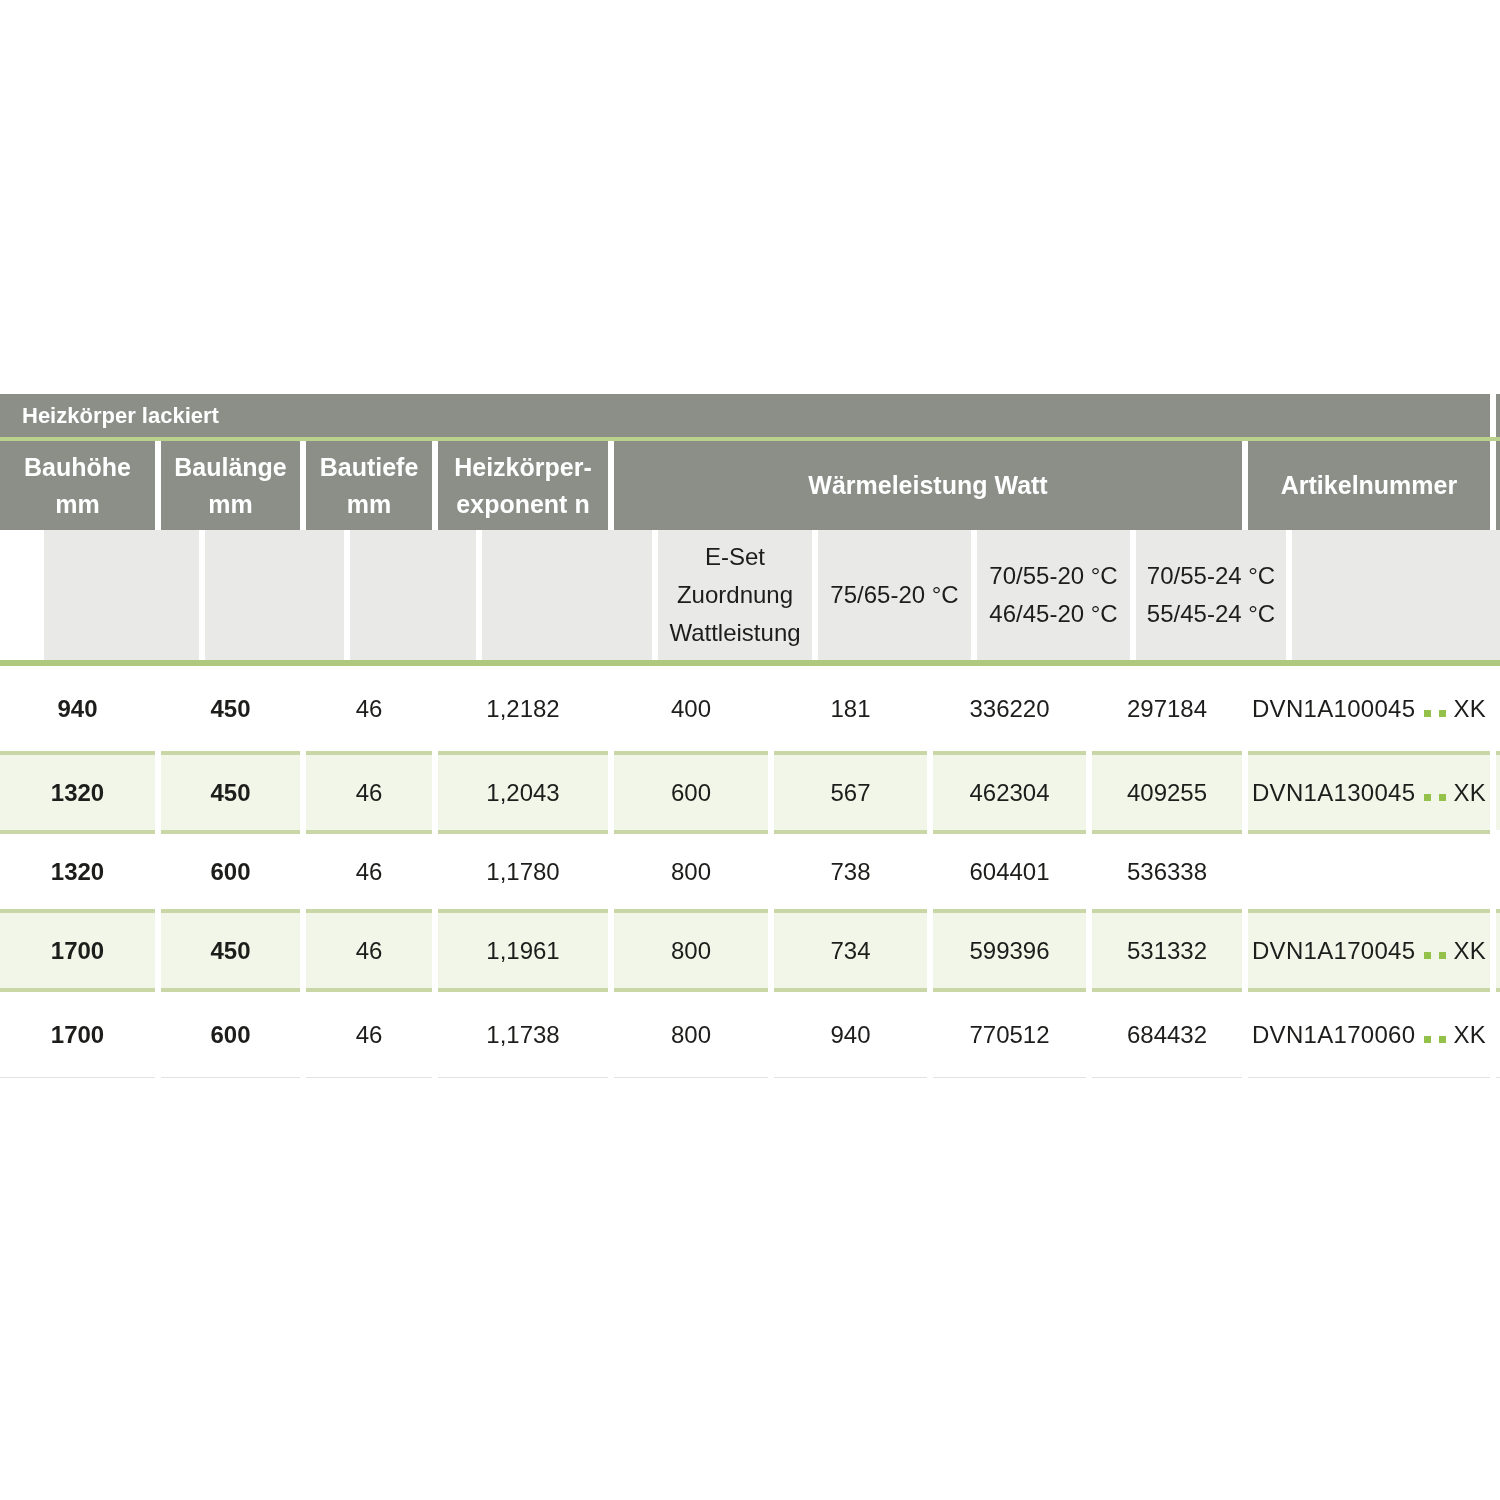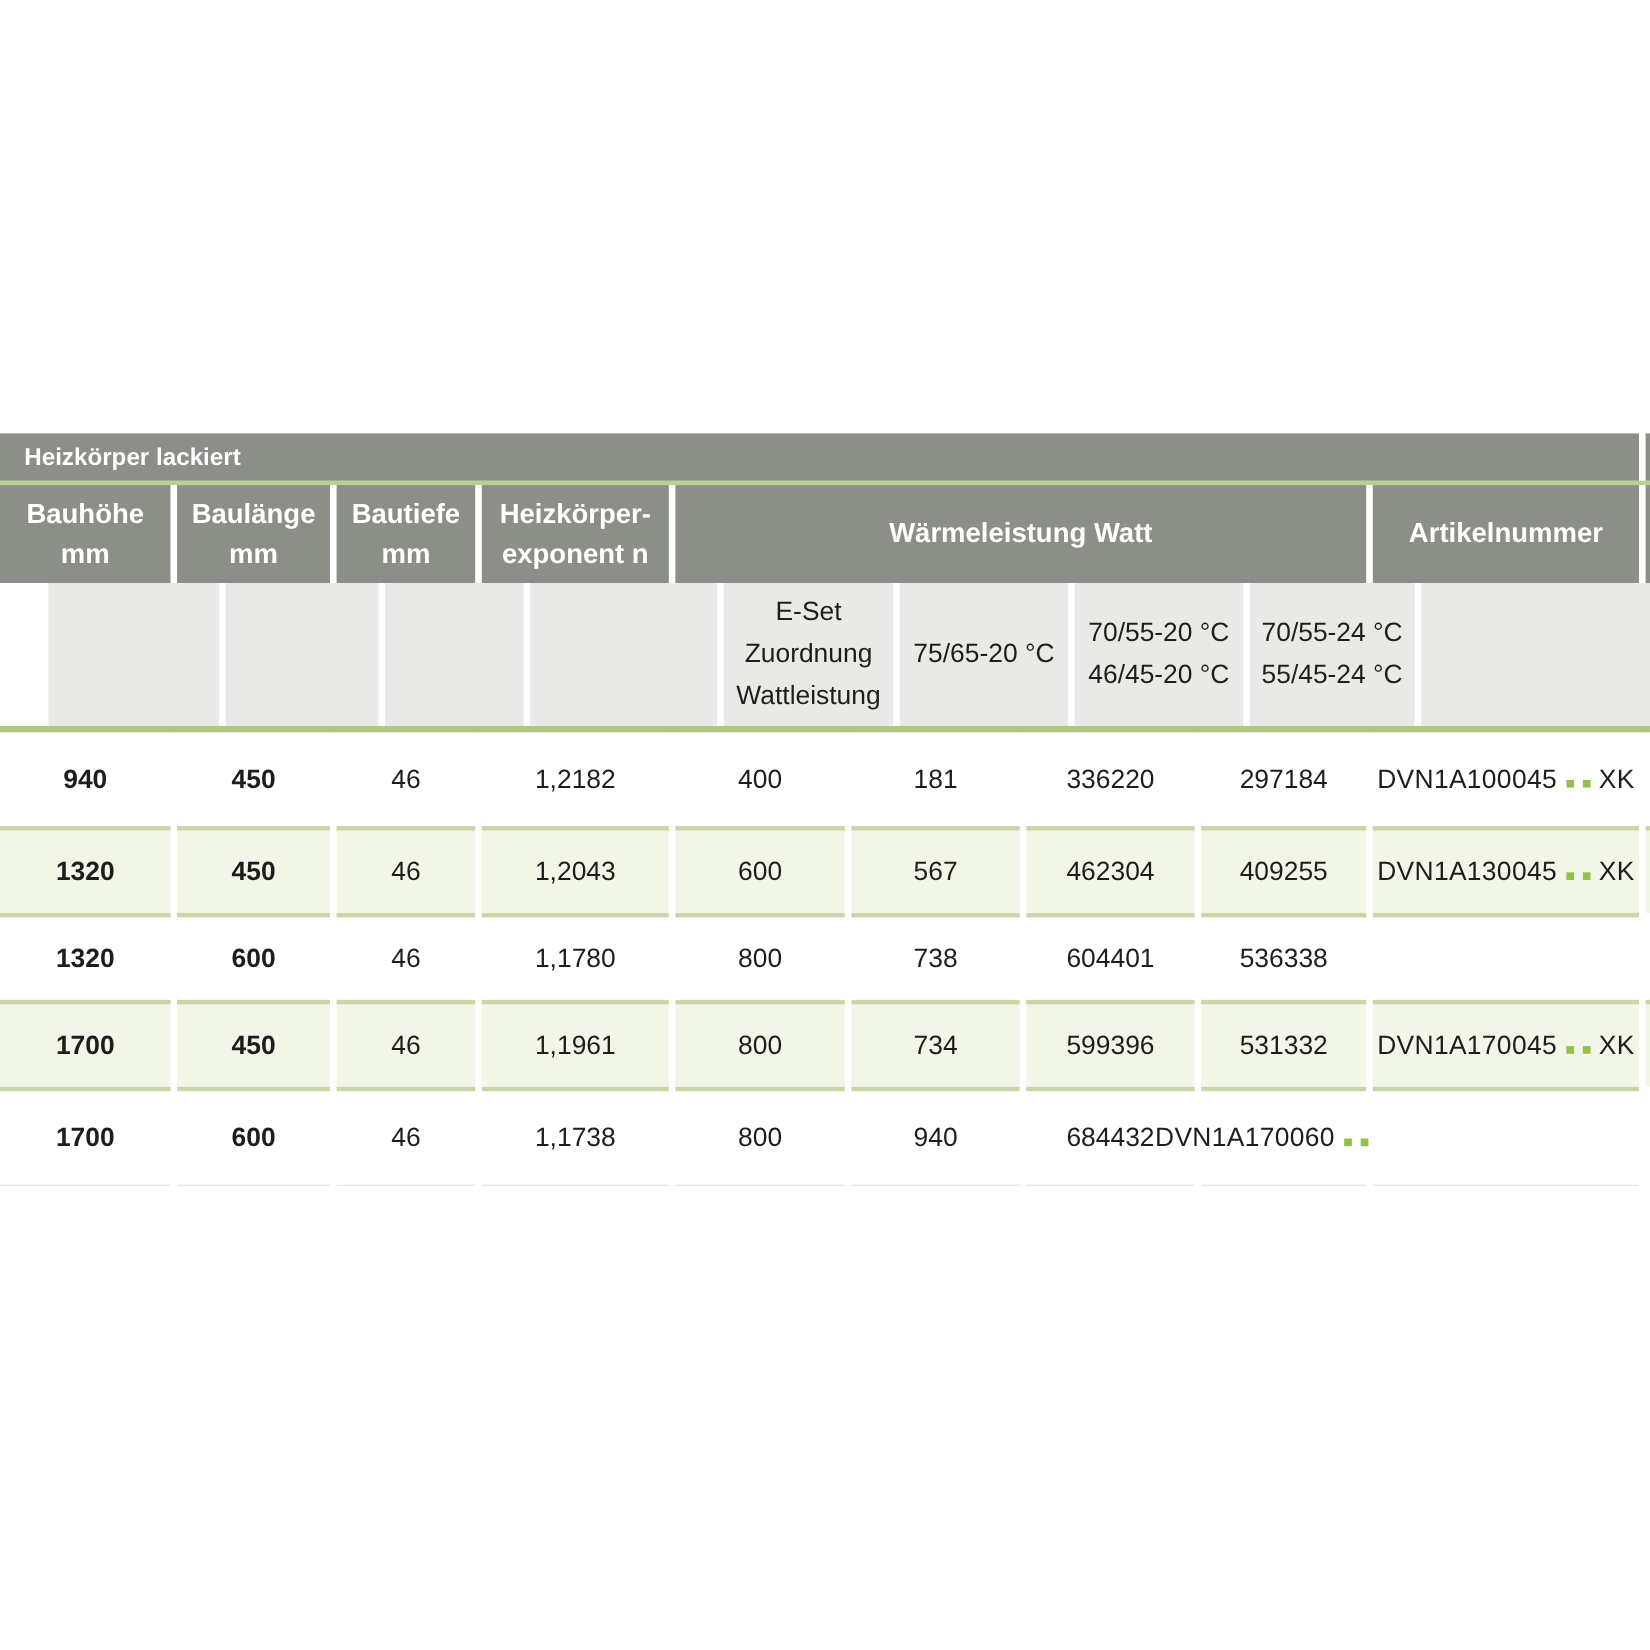--- a/index.html
+++ b/index.html
@@ -238,20 +238,24 @@
     </div>
 
     <div class="grid data-row">
       <div class="cell num-bold">1700</div>
       <div class="cell num-bold">600</div>
       <div class="cell">46</div>
       <div class="cell">1,1738</div>
       <div class="cell">800</div>
       <div class="cell">940</div>
       <div class="cell two-line">
+        <span>770</span>
+        <span>512</span>
+      </div>
+      <div class="cell two-line">
         <span>684</span>
         <span>432</span>
       </div>
       <div class="cell">
         <span class="art-line"><span>DVN1A170060</span><span class="dot d1"></span><span class="dot d2"></span><span>XK</span></span>
       </div>
       <div class="cell"></div>
     </div>
 
   </div>

